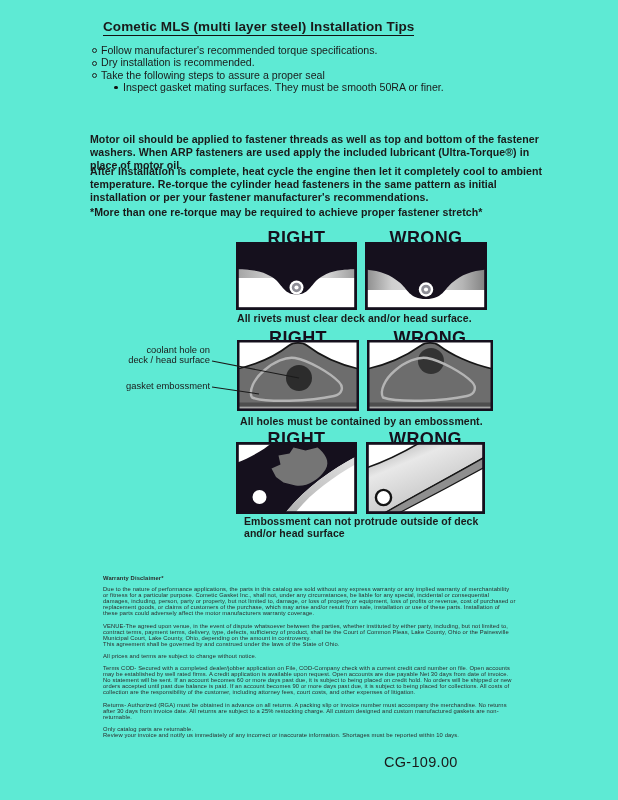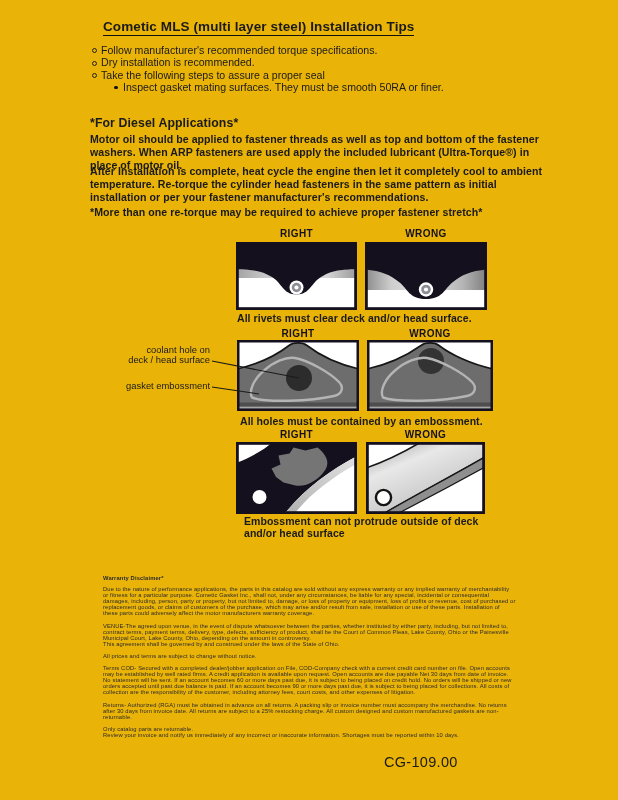--- a/index.html
+++ b/index.html
@@ -1,30 +1,30 @@
 <!DOCTYPE html>
 <html><head>
 <meta charset="utf-8">
 <style>
   html,body{margin:0;padding:0;background:#ffffff;}
-  .page{position:relative;width:618px;height:800px;background:#eab308;overflow:hidden;
+  .page{position:relative;width:618px;height:800px;background:#5eead4;overflow:hidden;
         font-family:"Liberation Sans",sans-serif;color:#1a1a1a;}
   .abs{position:absolute;}
   .title{left:103px;top:19px;font-size:13.5px;font-weight:bold;
          border-bottom:1.6px solid #111;padding-bottom:1px;letter-spacing:.1px;}
   .bullets{left:92px;top:44px;width:480px;font-size:10.6px;line-height:12.4px;}
   .b-row{position:relative;padding-left:9px;}
   .b-row::before{content:"";position:absolute;left:0;top:4.4px;width:3px;height:3px;
                  border:1px solid #222;border-radius:50%;}
   .sb-row{position:relative;margin-left:22px;padding-left:9px;}
   .sb-row::before{content:"";position:absolute;left:0;top:4.6px;width:3.6px;height:3.6px;
                   background:#111;border-radius:50%;}
   .h2{font-size:12.3px;font-weight:bold;letter-spacing:.1px;}
   .para{font-size:10.6px;line-height:13.2px;width:455px;letter-spacing:.05px;font-weight:bold;}
-  .rw-label{font-size:10px;font-weight:600;text-align:center;letter-spacing:.4px;color:#15101d;}
+  .rw-label{font-size:18px;font-weight:600;text-align:center;letter-spacing:.4px;color:#15101d;}
   .caption{font-size:10.5px;font-weight:bold;letter-spacing:.05px;}
   .side-label{font-size:9.4px;line-height:10.4px;text-align:right;}
   .pre{white-space:pre-line;}
   .legal{left:103px;top:575px;width:413px;font-size:5.8px;line-height:6.1px;
          letter-spacing:.12px;color:#2b2b2b;}
   .legal p{margin:0 0 6px 0;}
   .legal .lg-head{font-weight:bold;margin-bottom:5px;}
   .footer-code{left:384px;top:754px;font-size:14.5px;letter-spacing:.3px;color:#1a1a1a;}
   svg{display:block;}
 </style>
@@ -35,21 +35,20 @@
 
   <div class="abs title">Cometic MLS (multi layer steel) Installation Tips</div>
 
   <div class="abs bullets">
     <div class="b-row">Follow manufacturer's recommended torque specifications.</div>
     <div class="b-row">Dry installation is recommended.</div>
     <div class="b-row">Take the following steps to assure a proper seal</div>
     <div class="sb-row">Inspect gasket mating surfaces.  They must be smooth 50RA or finer.</div>
   </div>
 
-  <div class="abs h2" style="left:90px;top:116px;">*For Diesel Applications*</div>
   <div class="abs para" style="left:90px;top:133px;">Motor oil should be applied to fastener threads as well as top and bottom of the fastener washers. When ARP fasteners are used apply the included lubricant (Ultra-Torque®) in place of motor oil.</div>
   <div class="abs para" style="left:90px;top:165px;">After Installation is complete, heat cycle the engine then let it completely cool to ambient temperature. Re-torque the cylinder head fasteners in the same pattern as initial installation or per your fastener manufacturer's recommendations.</div>
   <div class="abs para" style="left:90px;top:206px;">*More than one re-torque may be required to achieve proper fastener stretch*</div>
 
   <div class="abs rw-label" style="left:236px;top:228px;width:121px;">RIGHT</div>
   <div class="abs rw-label" style="left:365px;top:228px;width:122px;">WRONG</div>
 
   <div class="abs" style="left:236px;top:242px;">
     <svg width="121" height="68" viewBox="0 0 121 68">
       <defs>

